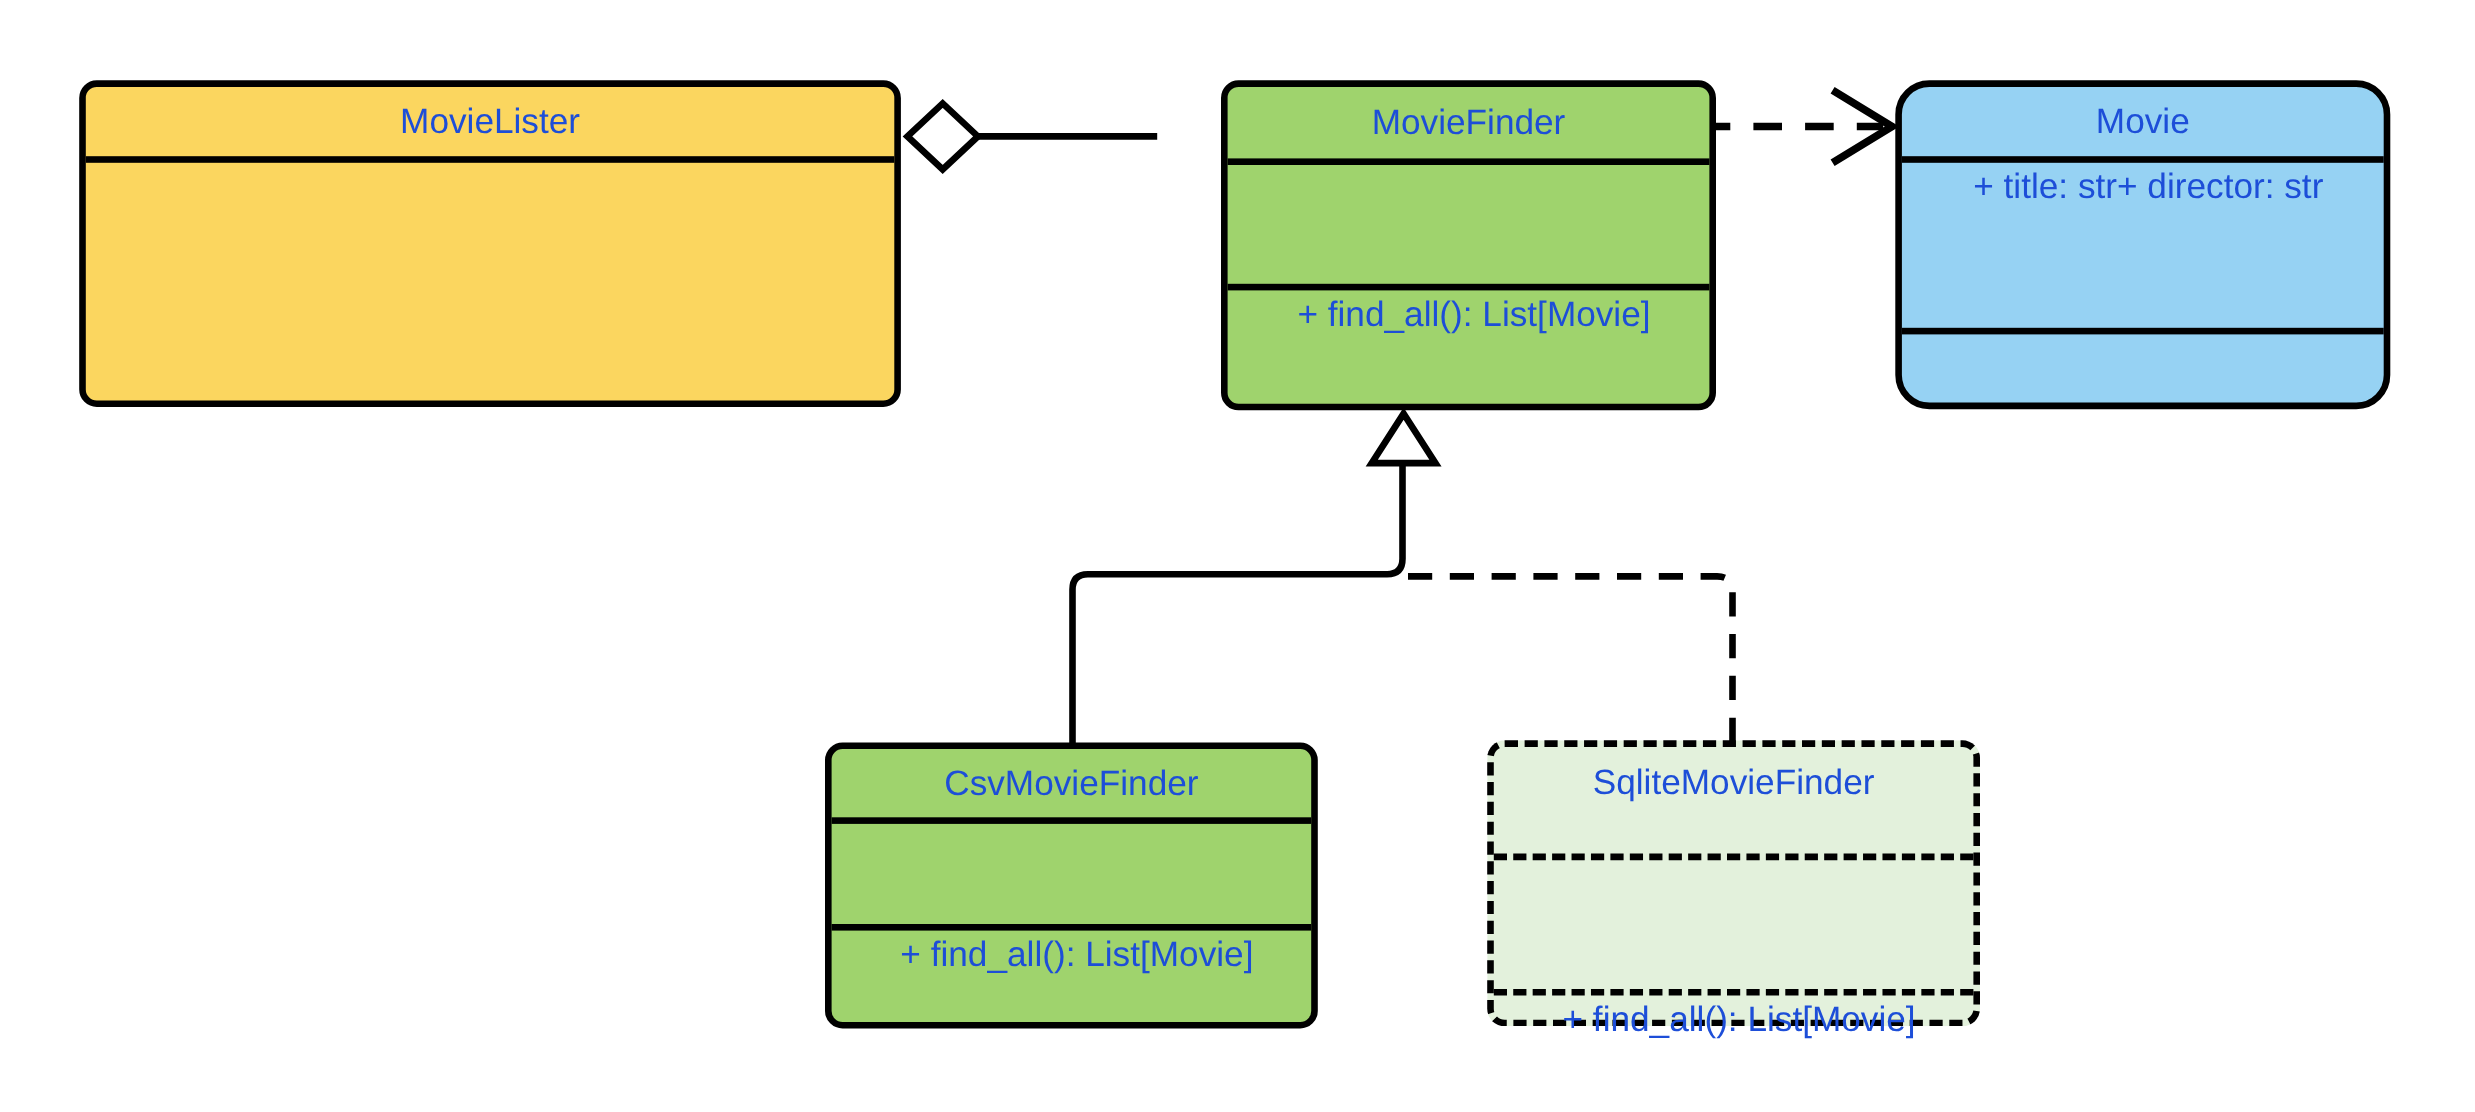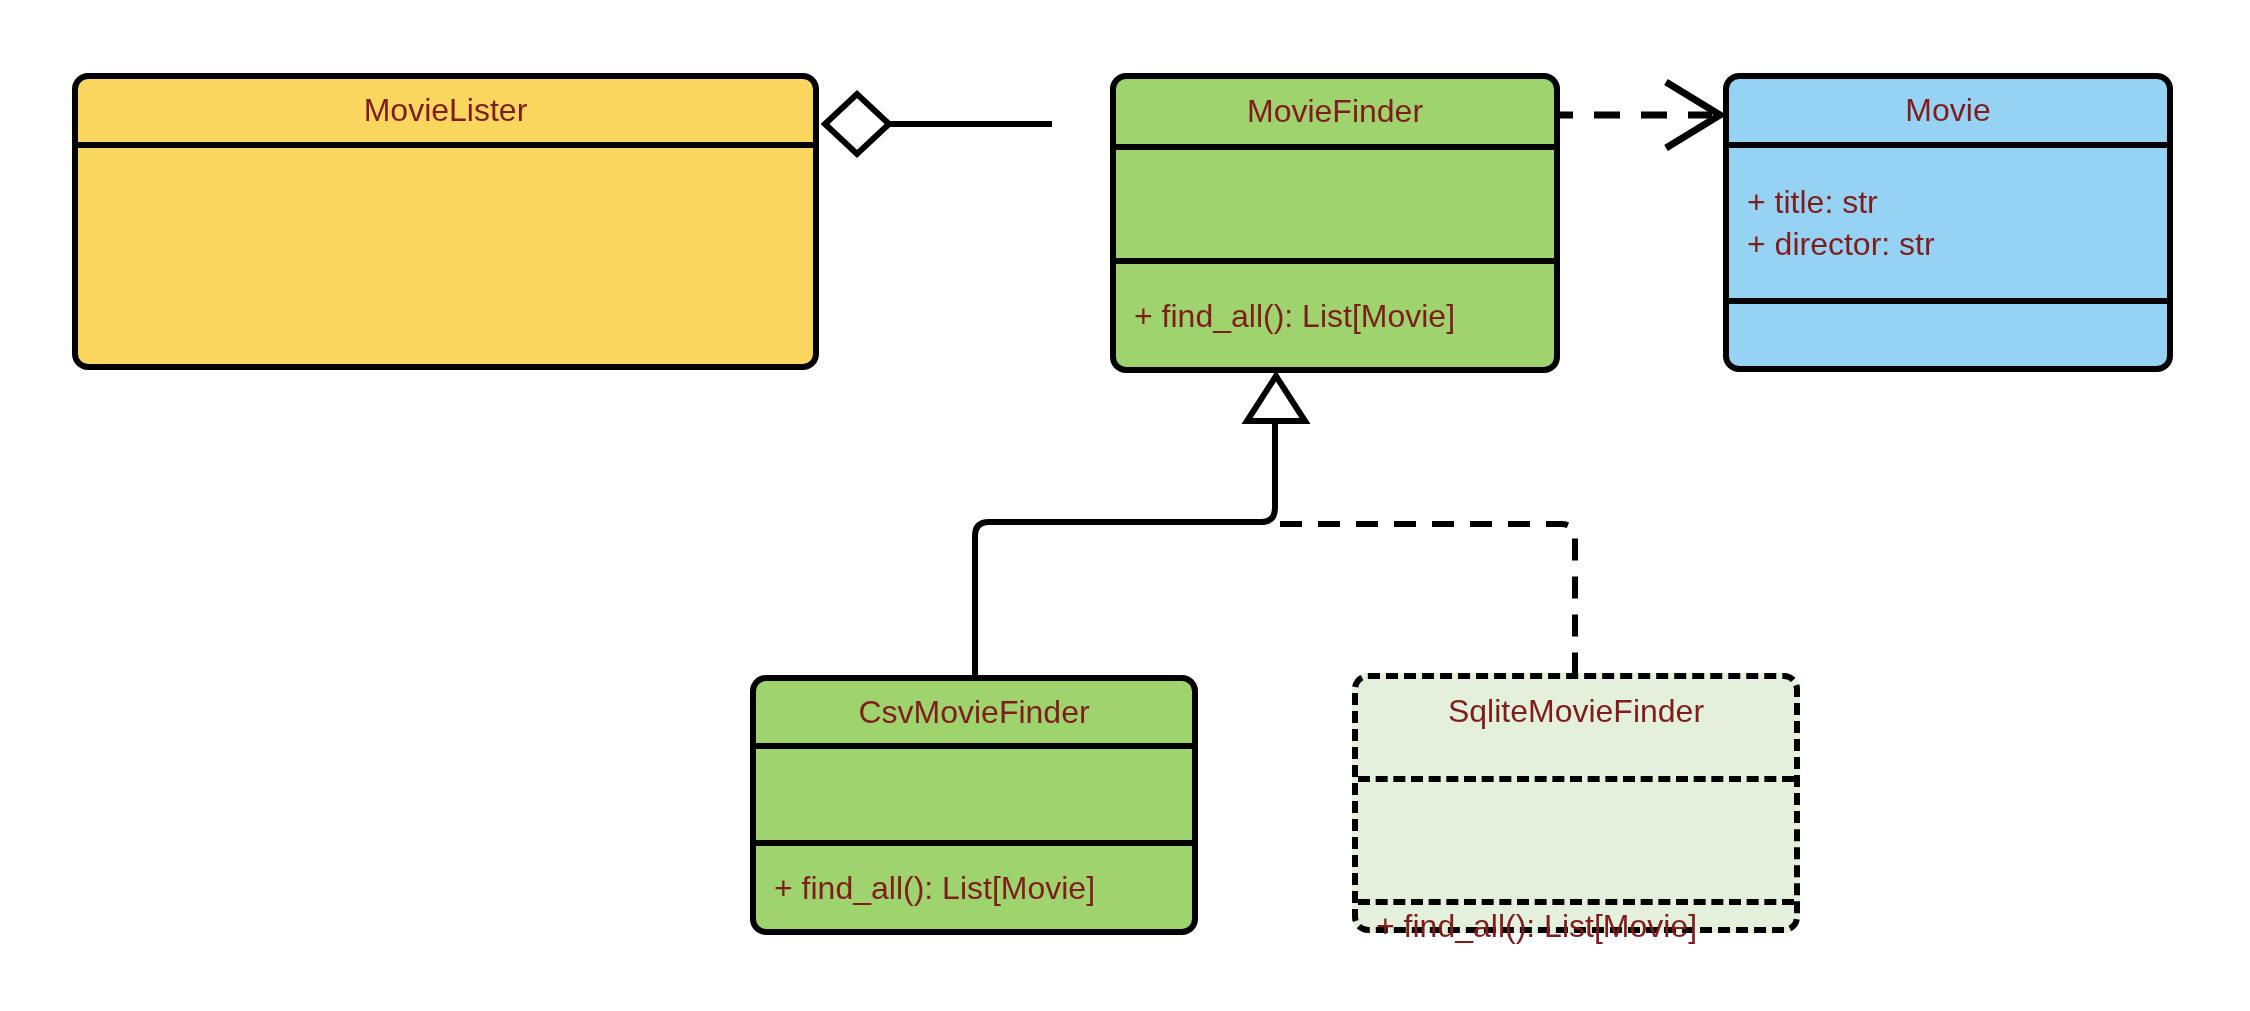--- a/index.html
+++ b/index.html
@@ -23,58 +23,58 @@
     height: 1011px;
     pointer-events: none;
   }
   .uml-class {
     position: absolute;
     box-sizing: border-box;
     border: 6px solid #000000;
     border-radius: 16px;
     display: flex;
     flex-direction: column;
-    color: #7f1d1d;
+    color: #1d4ed8;
   }
   .compartment {
     box-sizing: border-box;
     flex: 0 0 auto;
   }
   .uml-title {
     display: flex;
     align-items: center;
     justify-content: center;
     font-size: 32px;
     white-space: nowrap;
   }
   .uml-attrs, .uml-methods {
     border-top: 6px solid #000000;
     display: flex;
-    flex-direction: column;
+    flex-direction: row;
     justify-content: center;
     padding-left: 18px;
     padding-right: 8px;
   }
   .uml-methods { flex: 1 1 auto; }
   .member {
     font-size: 32px;
     line-height: 42px;
     white-space: nowrap;
   }
 
   
   #box-movielister { left: 72px;  top: 73px;  width: 747px; height: 297px; background: #FBD65F; }
   #box-movielister .uml-title { height: 63px; }
   #box-movielister .uml-attrs { height: 96px; }
 
   #box-moviefinder { left: 1110px; top: 73px; width: 450px; height: 300px; background: #9FD36D; }
   #box-moviefinder .uml-title { height: 65px; }
   #box-moviefinder .uml-attrs { height: 114px; }
 
-  #box-movie { left: 1723px; top: 73px; width: 450px; height: 299px; background: #96D2F3; }
+  #box-movie { left: 1723px; top: 73px; width: 450px; height: 299px; background: #96D2F3; border-radius: 31px; }
   #box-movie .uml-title { height: 63px; }
   #box-movie .uml-attrs { height: 156px; }
 
   #box-csvmoviefinder { left: 750px; top: 675px; width: 448px; height: 260px; background: #9FD36D; justify-content: space-between; }
   #box-csvmoviefinder .uml-title { height: 62px; }
   #box-csvmoviefinder .uml-attrs { height: 97px; }
 
   #box-sqlitemoviefinder { left: 1352px; top: 673px; width: 448px; height: 260px; background: #E3F1DC; gap: 33px; }
   #box-sqlitemoviefinder { border-style: dashed; }
   #box-sqlitemoviefinder .uml-attrs,

